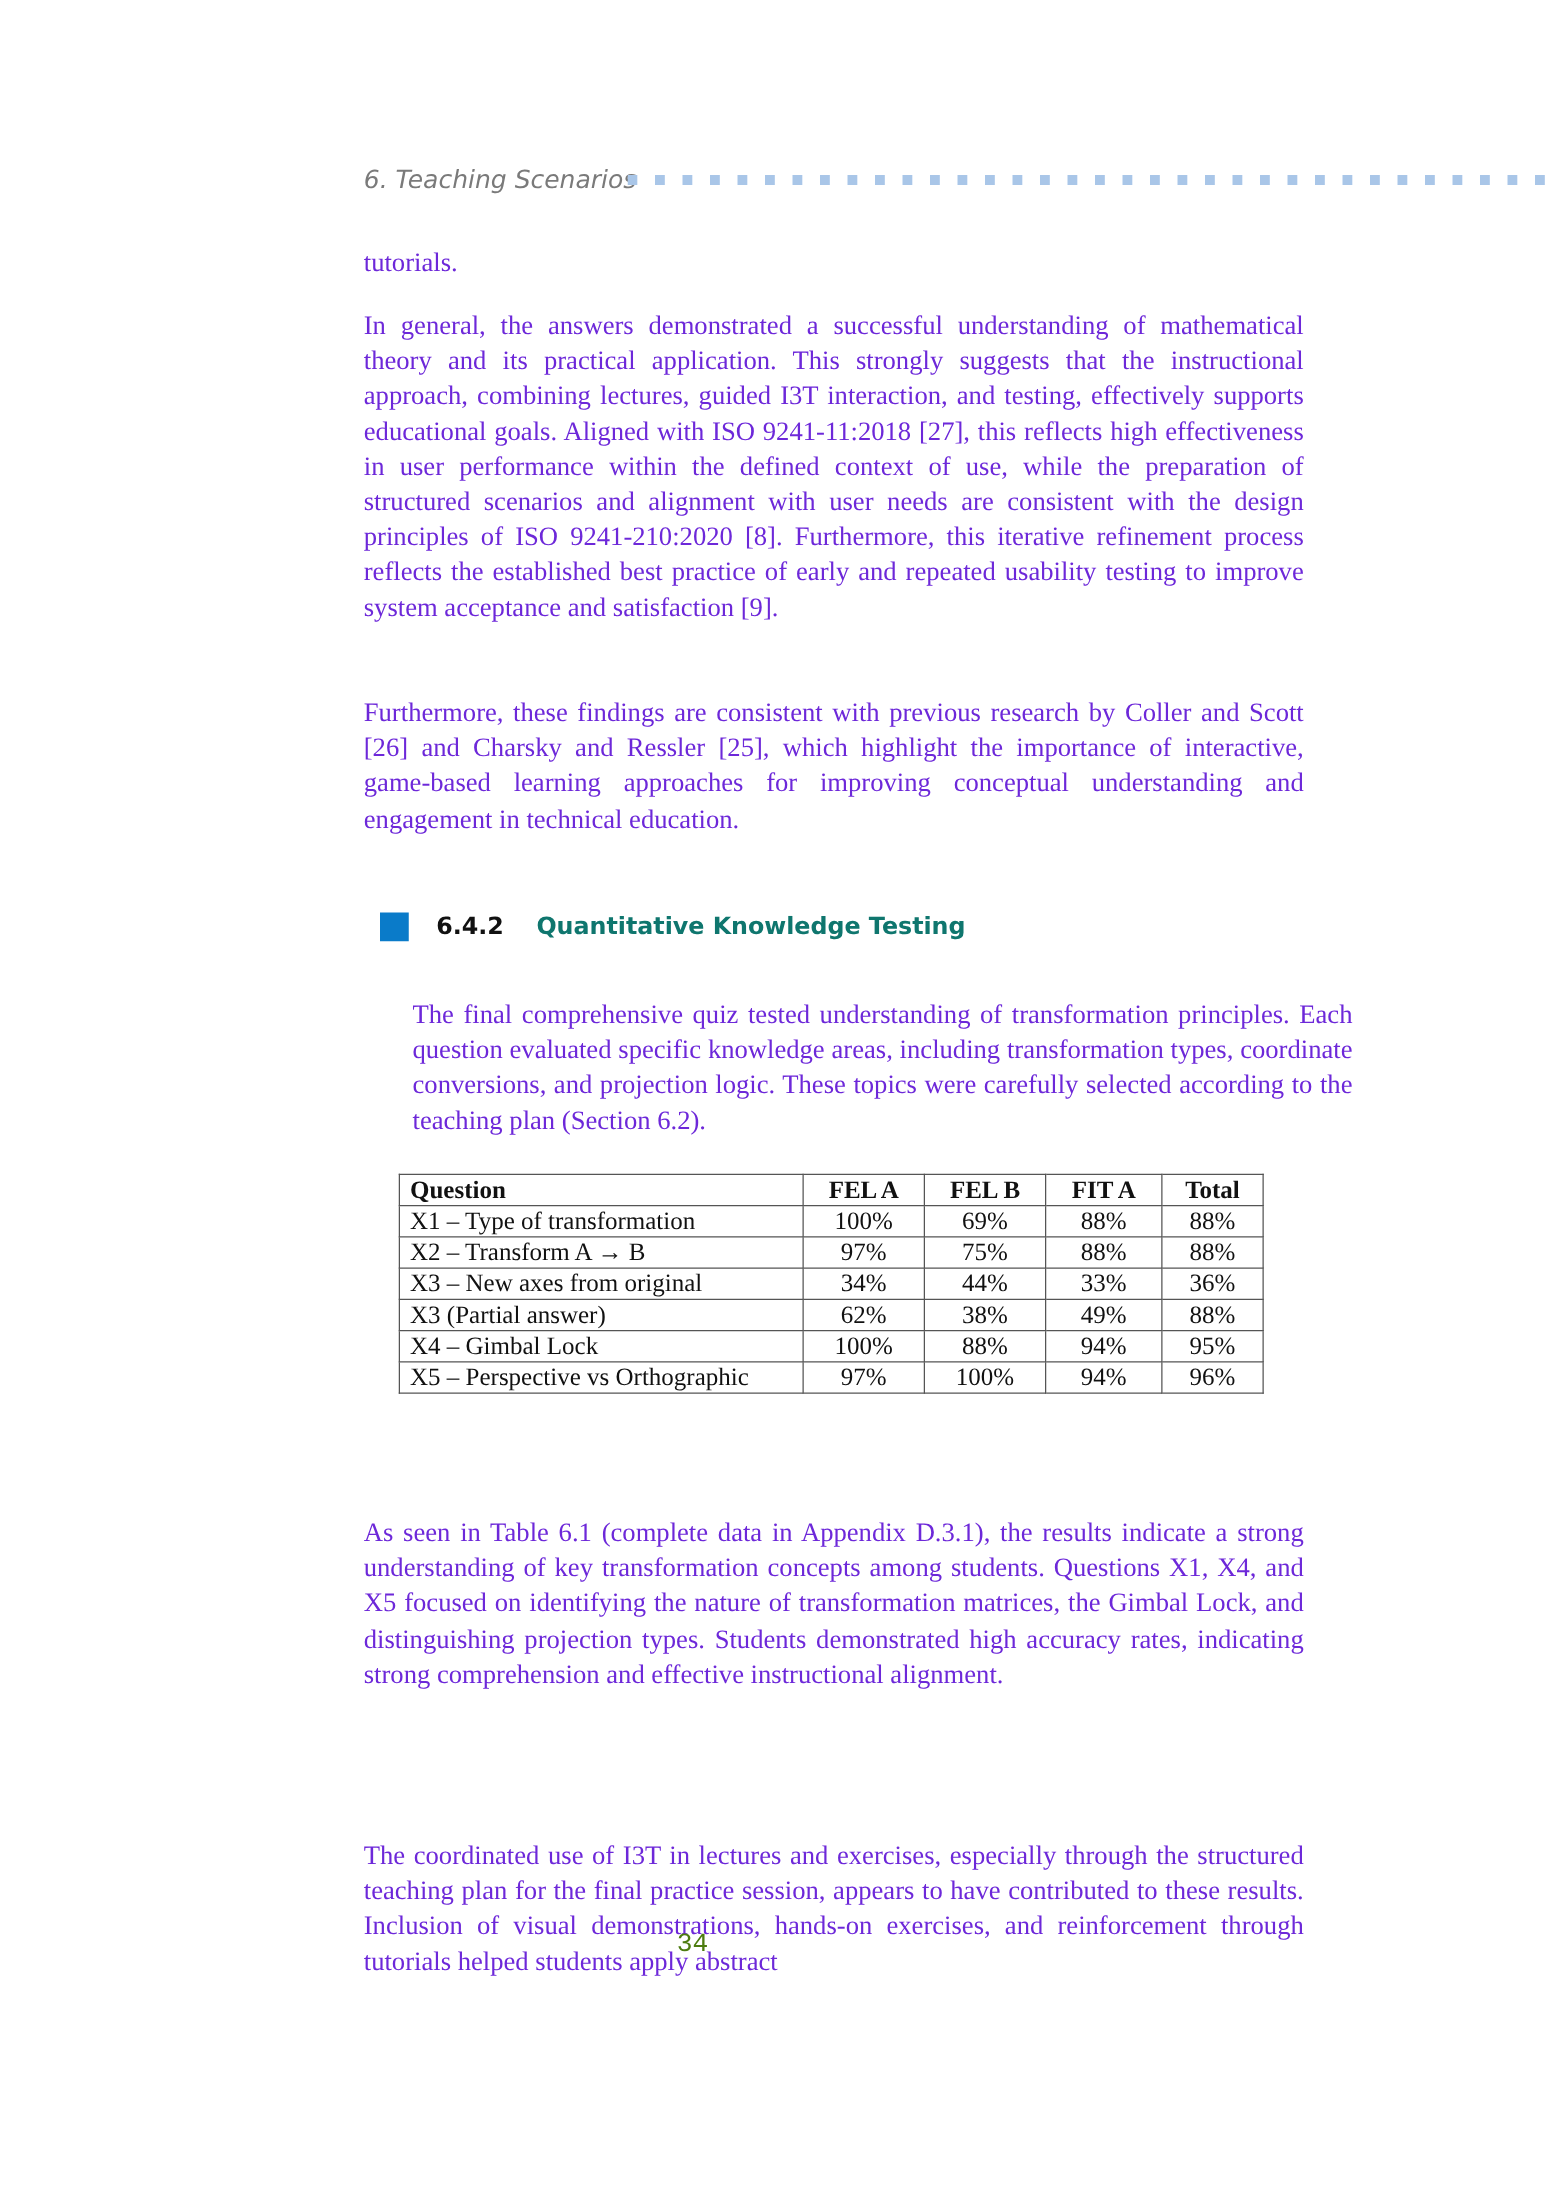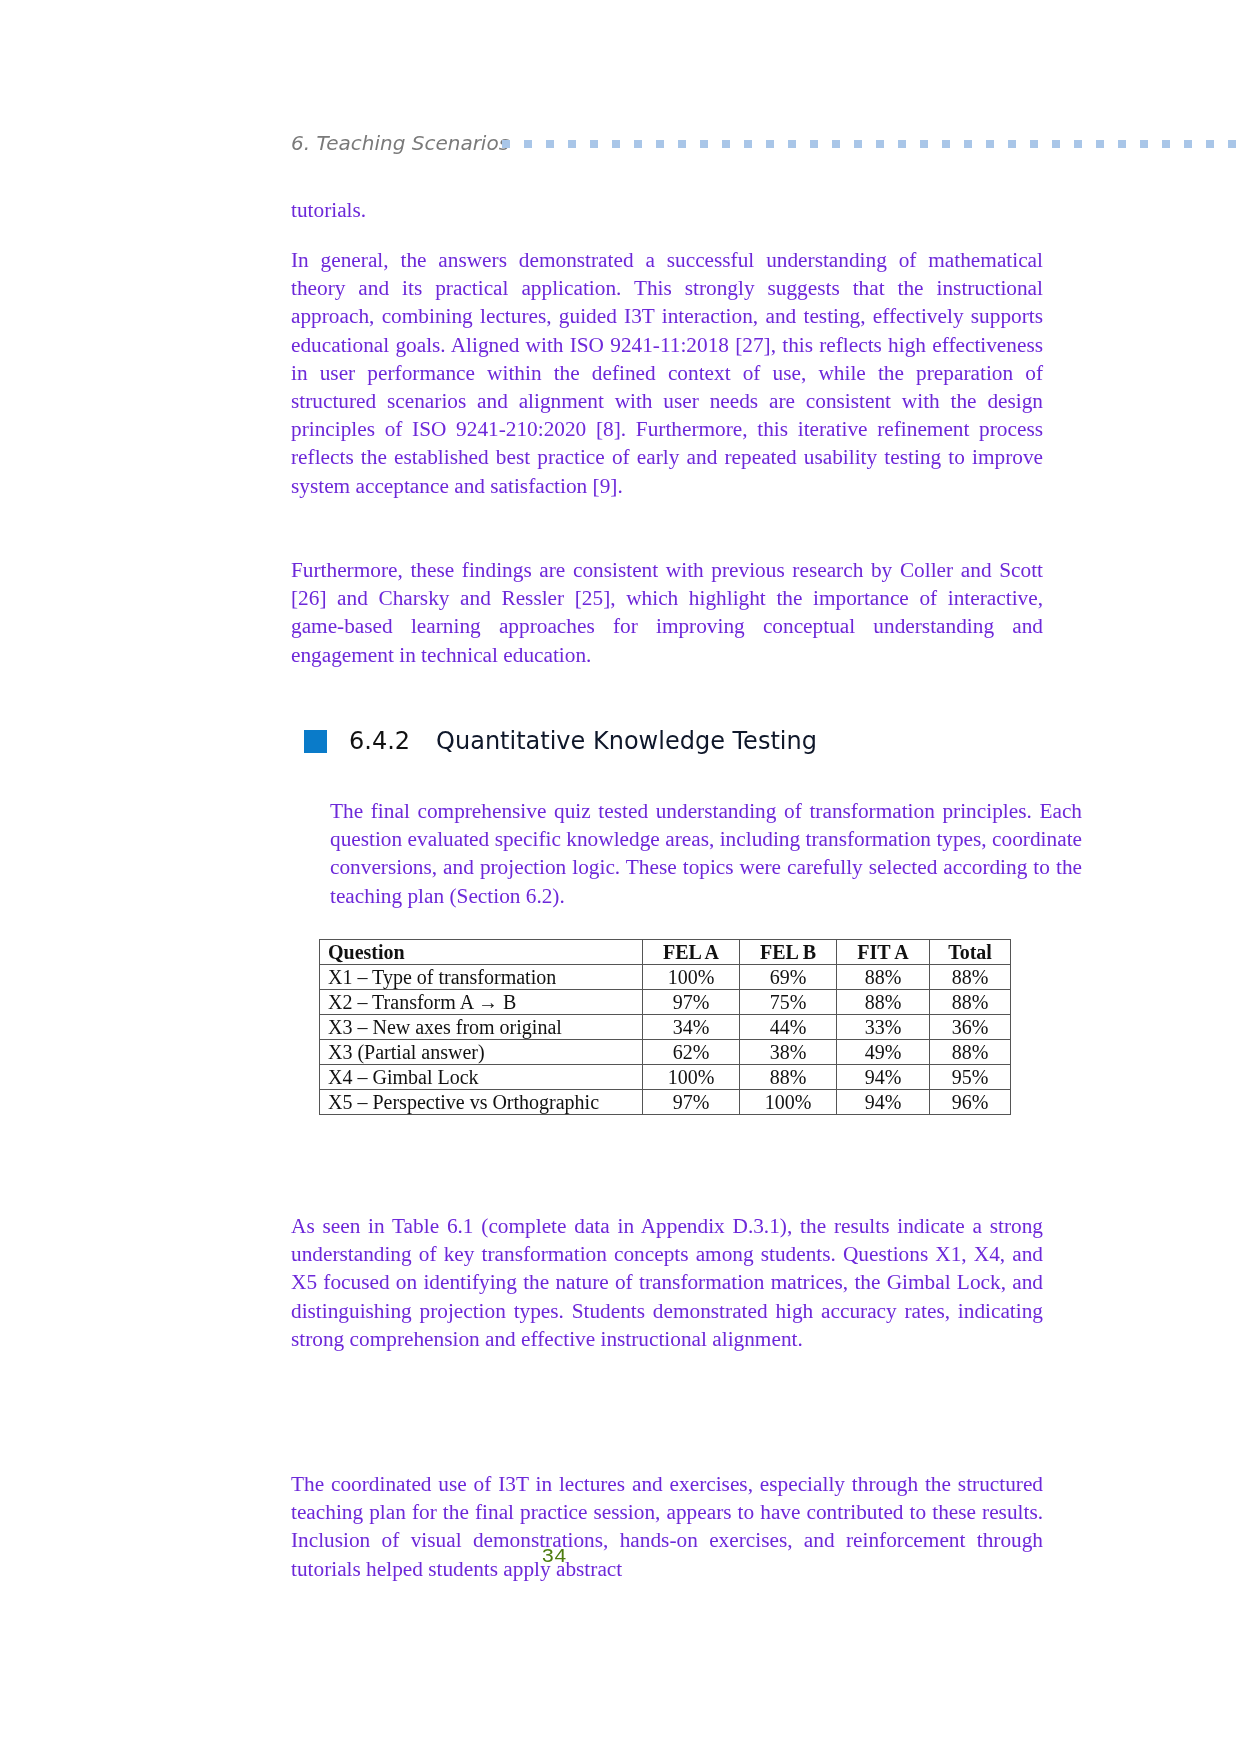--- a/index.html
+++ b/index.html
@@ -23,25 +23,25 @@
     position: absolute; left: 291px; width: 752px;
     font-family: "Liberation Serif", "DejaVu Serif", serif;
     font-size: 21.3px; line-height: 28.2px; color: #6d28d9;
     text-align: justify; hyphens: auto; margin: 0;
   }
 
   .section-head {
     position: absolute; left: 291px; top: 726px; height: 30px;
     display: flex; align-items: center;
     font-family: "DejaVu Sans", "Liberation Sans", sans-serif;
-    font-weight: normal; font-size: 24px; padding-left: 13px;
+    font-weight: bold; font-size: 19px; padding-left: 13px;
   }
   .section-square { width: 23px; height: 23px; background: #0a7bc9; margin-right: 22px; }
   .section-num { color: #111; margin-right: 26px; }
-  .section-title { color: #0f172a; }
+  .section-title { color: #0f766e; }
 
   table.results {
     position: absolute; left: 319px; top: 939px;
     border-collapse: collapse;
     font-family: "Liberation Serif", "DejaVu Serif", serif;
     font-size: 20px; color: #111;
   }
   table.results th, table.results td {
     border: 1.5px solid #555; padding: 0 8px; height: 24px; line-height: 24px;
     white-space: nowrap;

